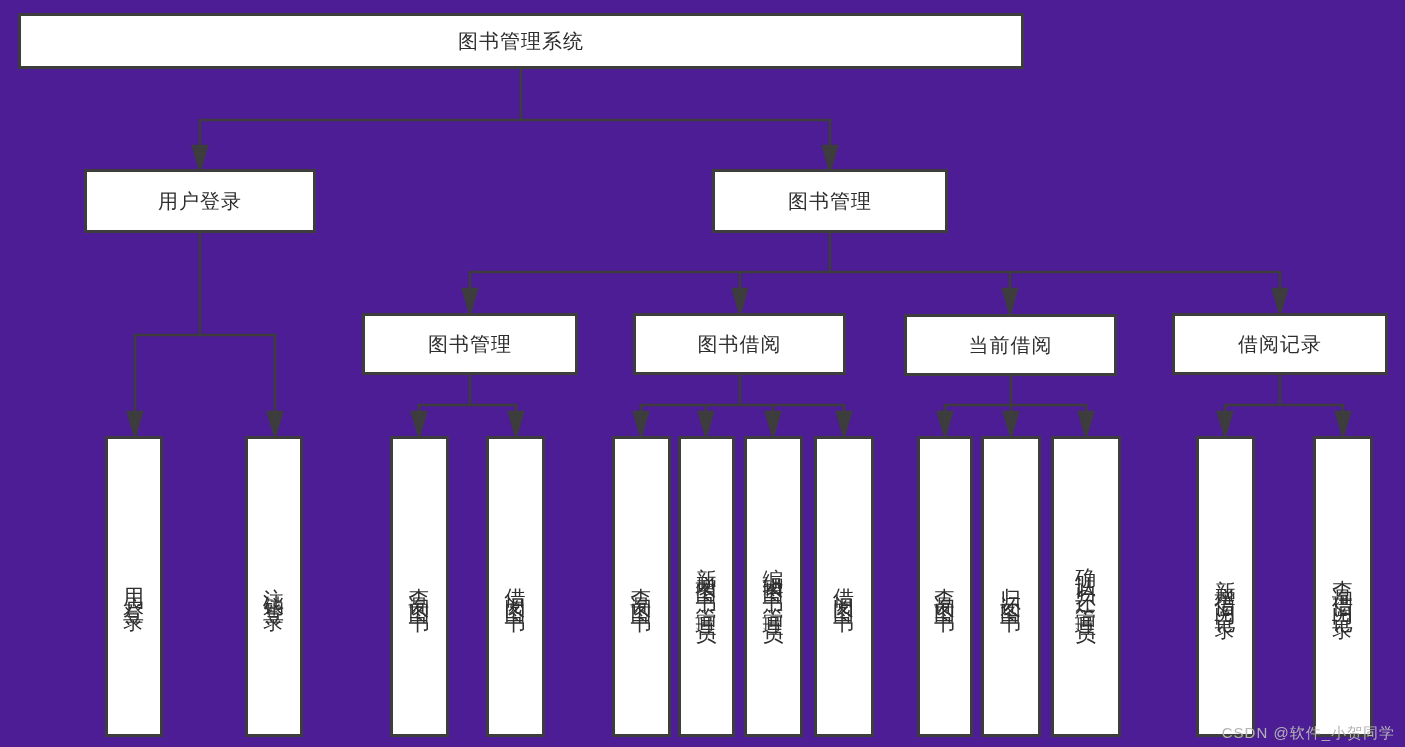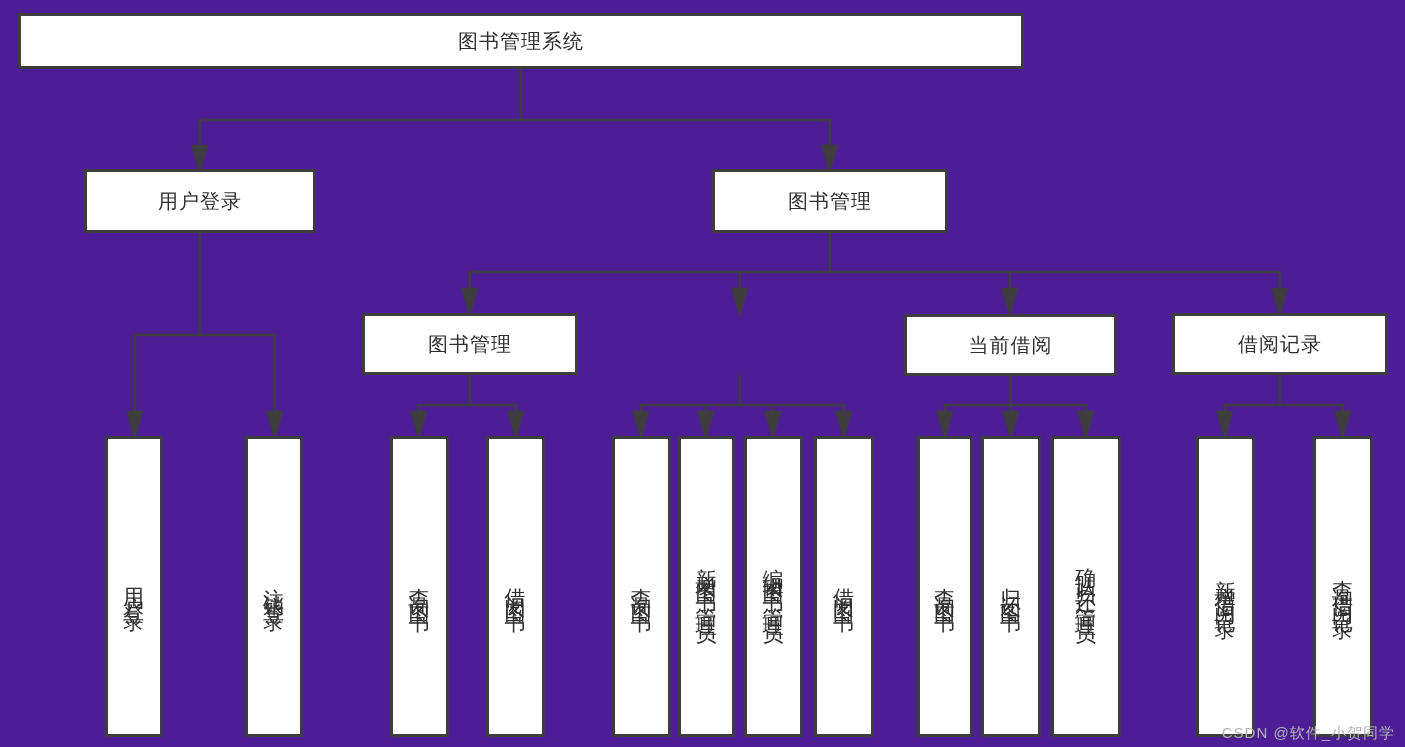--- a/index.html
+++ b/index.html
@@ -131,20 +131,23 @@
   <div class="box hbox" style="left:84px;top:169px;width:232px;height:64px">
     <span>用户登录</span>
   </div>
   <div class="box hbox" style="left:712px;top:169px;width:236px;height:64px">
     <span>图书管理</span>
   </div>
 
   <div class="box hbox" style="left:362px;top:313px;width:216px;height:62px">
     <span>图书管理</span>
   </div>
+  <div class="box hbox" style="left:633px;top:313px;width:213px;height:62px">
+    <span>图书借阅</span>
+  </div>
   <div class="box hbox" style="left:904px;top:314px;width:213px;height:62px">
     <span>当前借阅</span>
   </div>
   <div class="box hbox" style="left:1172px;top:313px;width:216px;height:62px">
     <span>借阅记录</span>
   </div>
 
   <div class="box vbox" style="left:105px;top:436px;width:58px;height:301px">
     <span class="vt">用户登录</span>
   </div>

